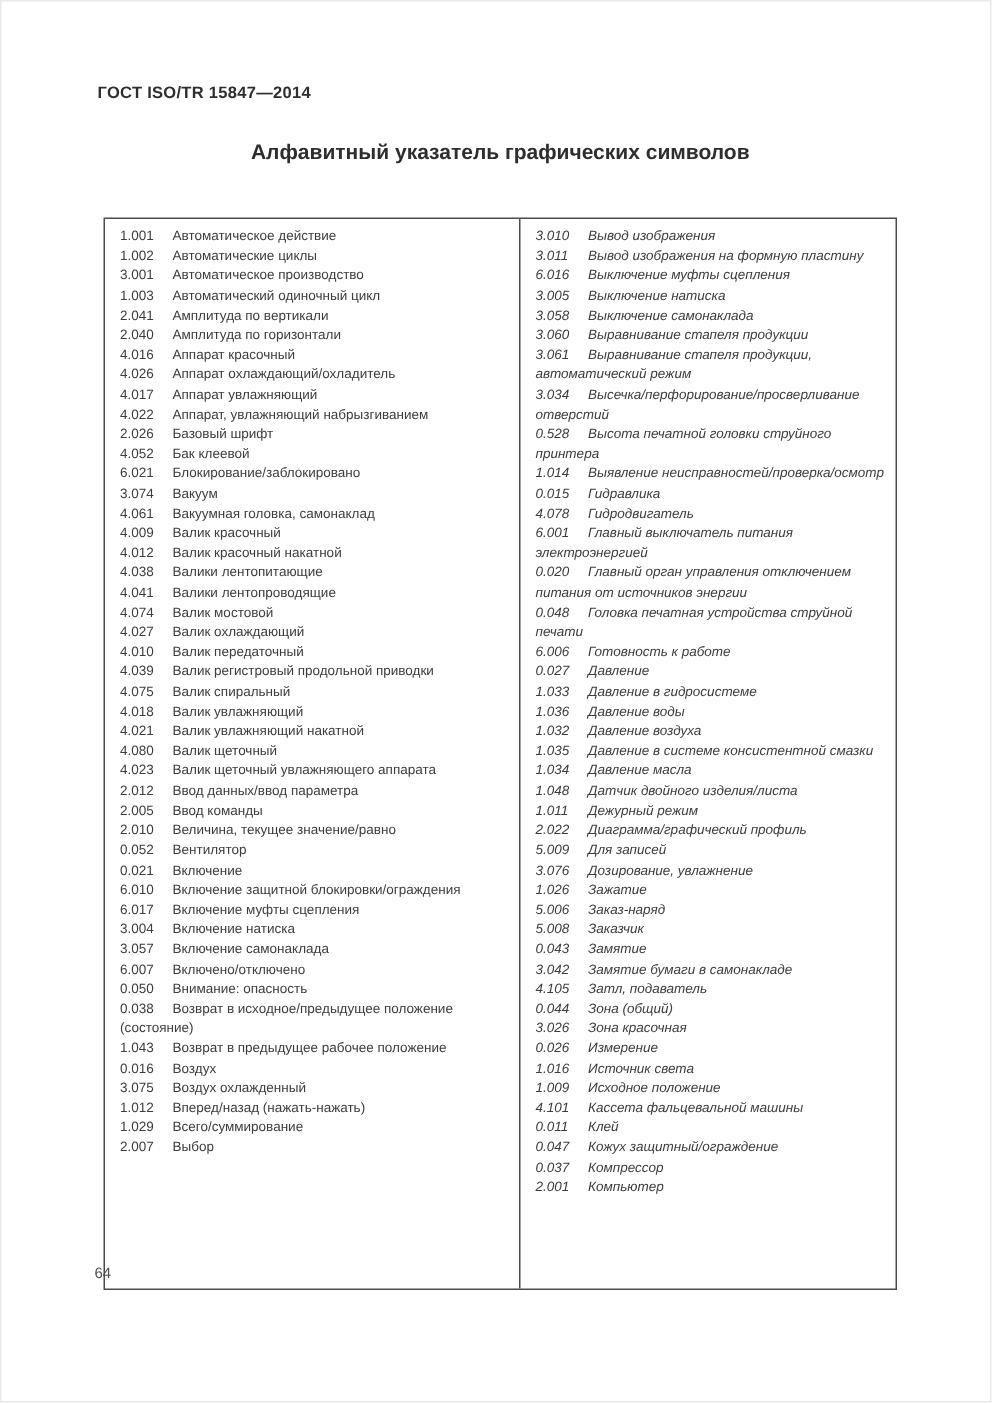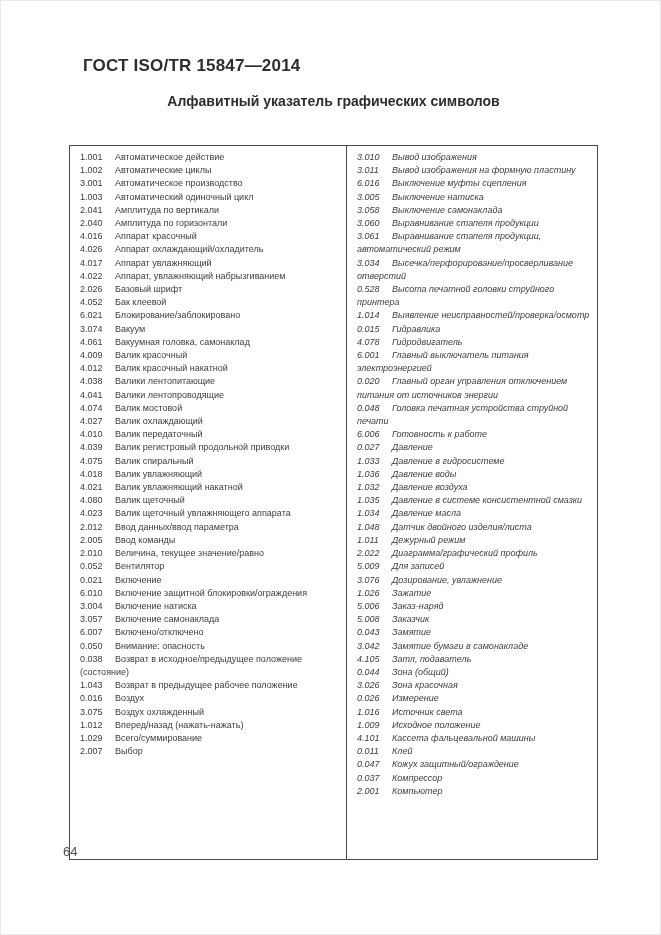--- a/index.html
+++ b/index.html
@@ -9,22 +9,22 @@
     position: relative;
     font-family: "Liberation Sans", sans-serif;
     overflow: hidden;
   }
   .page {
     position: absolute; inset: 0;
     background: #ffffff;
     border: 1px solid #e9e9e9;
   }
   .doc-header {
-    position: absolute; left: 82px; top: 55px;
-    font-size: 17px; font-weight: bold; color: #2e2e2e;
+    position: absolute; left: 64px; top: 55px;
+    font-size: 11px; font-weight: bold; color: #2e2e2e;
     letter-spacing: 0.2px;
   }
   .doc-title {
     position: absolute; left: 68px; top: 92px; width: 529px;
     text-align: center;
     font-size: 14px; font-weight: bold; color: #2e2e2e;
   }
   .index-table {
     position: absolute; left: 68px; top: 120px;
     width: 529px; height: 715px;
@@ -35,21 +35,21 @@
   }
   .col { padding: 5px 6px 0 10px; overflow: hidden; }
   .col-left { width: 277px; border-right: 1px solid #4c4c4c; }
   .col-right { flex: 1; font-style: italic; }
   .entry {
     font-size: 9px; line-height: 13.2px; color: #3d3d3d;
   }
   .code { display: inline-block; width: 35px; }
   .page-number {
     position: absolute; left: 62px; top: 843px;
-    font-size: 13px; color: #4f4f4f;
+    font-size: 10px; color: #4f4f4f;
   }
 </style>
 </head>
 <body>
 
 <div class="page">
 
   <div class="doc-header">ГОСТ ISO/TR 15847—2014</div>
 
   <div class="doc-title">Алфавитный указатель графических символов</div>
@@ -119,20 +119,21 @@
         <div class="entry"><span class="code">2.005</span><span class="label">Ввод команды</span></div>
 
         <div class="entry"><span class="code">2.010</span><span class="label">Величина, текущее значение/равно</span></div>
 
         <div class="entry"><span class="code">0.052</span><span class="label">Вентилятор</span></div>
 
         <div class="entry"><span class="code">0.021</span><span class="label">Включение</span></div>
 
         <div class="entry"><span class="code">6.010</span><span class="label">Включение защитной блокировки/ограждения</span></div>
 
+        <div class="entry"><span class="code">6.017</span><span class="label">Включение муфты сцепления</span></div>
 
         <div class="entry"><span class="code">3.004</span><span class="label">Включение натиска</span></div>
 
         <div class="entry"><span class="code">3.057</span><span class="label">Включение самонаклада</span></div>
 
         <div class="entry"><span class="code">6.007</span><span class="label">Включено/отключено</span></div>
 
         <div class="entry"><span class="code">0.050</span><span class="label">Внимание: опасность</span></div>
 
         <div class="entry"><span class="code">0.038</span><span class="label">Возврат в исходное/предыдущее положение (состояние)</span></div>

